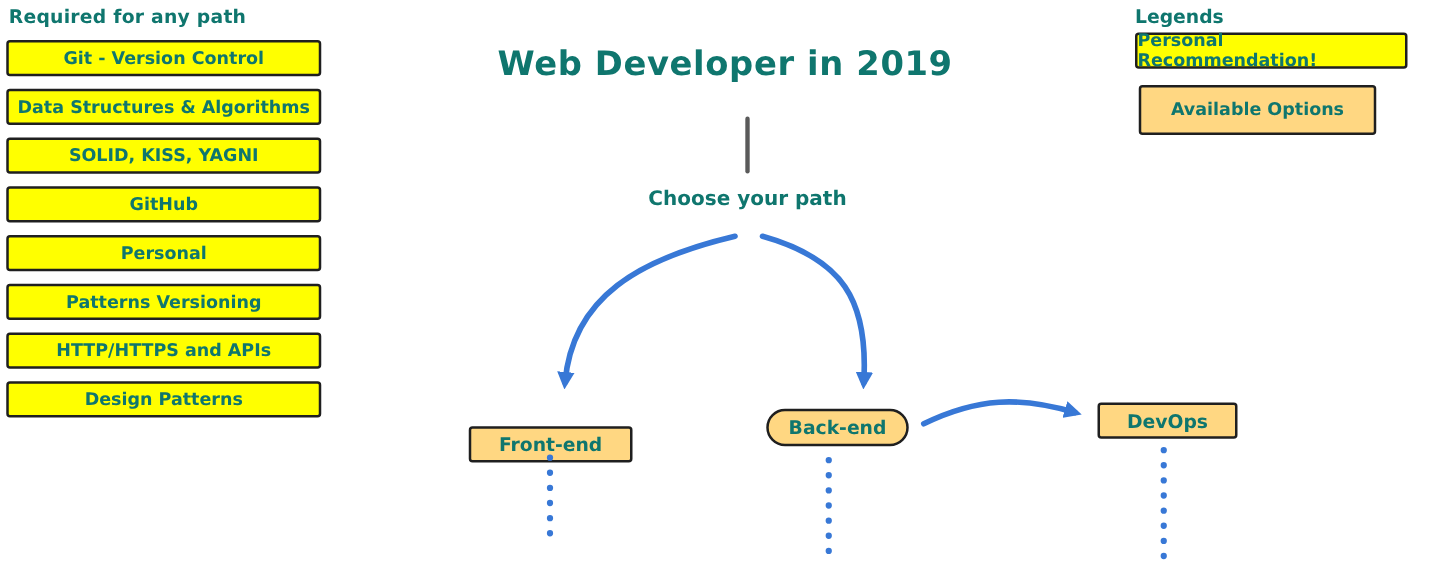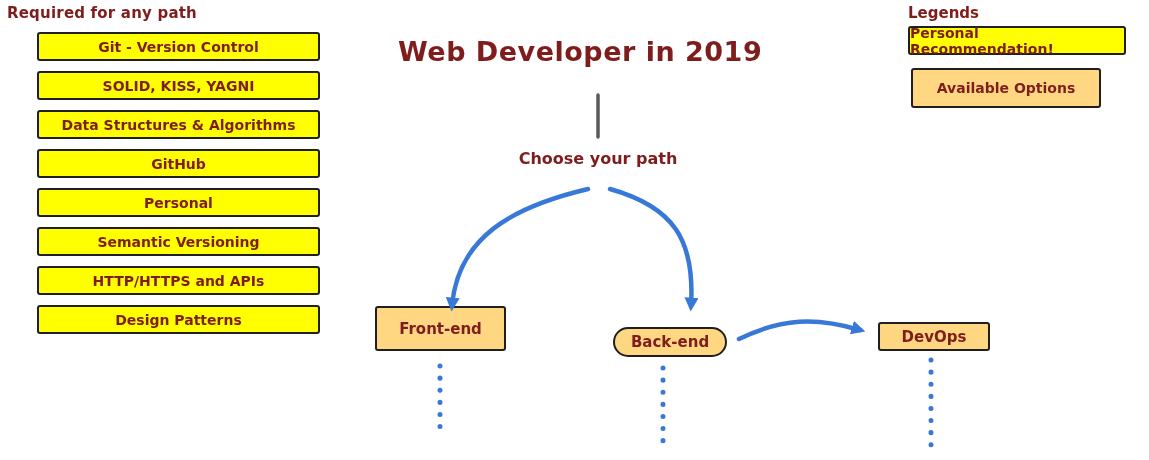--- a/index.html
+++ b/index.html
@@ -4,39 +4,38 @@
 <style>
   html, body { margin: 0; padding: 0; background: #ffffff; }
   .canvas {
     position: relative;
     width: 1149px;
     height: 460px;
     background: #ffffff;
     overflow: hidden;
     font-family: "DejaVu Sans", sans-serif;
     font-weight: bold;
-    color: #7f1d1d;
+    color: #0f766e;
   }
 
   
   .left-panel { position: absolute; left: 5px; top: 4px; width: 285px; }
   .panel-title { font-size: 15px; margin-bottom: 10px; margin-left: 2px; letter-spacing: 0.2px; }
   .req-box {
     box-sizing: border-box;
-    width: 283px;
+    width: 252px;
     height: 29px;
     margin-bottom: 10px;
     background: #ffff00;
     border: 2.5px solid #1f1f1f;
     border-radius: 3px;
     display: flex;
     align-items: center;
     justify-content: center;
     font-size: 14px;
-    margin-left: 32px;
   }
 
   
   .main-title {
     position: absolute;
     left: 398px;
     top: 36px;
     width: 400px;
     text-align: left;
     font-size: 27px;
@@ -56,21 +55,21 @@
     position: absolute;
     box-sizing: border-box;
     background: #ffd782;
     border: 2.5px solid #1f1f1f;
     border-radius: 3px;
     display: flex;
     align-items: center;
     justify-content: center;
     font-size: 15px;
   }
-  .frontend { left: 375px; top: 306px; width: 131px; height: 45px; }
+  .frontend { left: 375px; top: 341px; width: 131px; height: 29px; }
   .backend  { left: 613px; top: 327px; width: 114px; height: 30px; border-radius: 15px; }
   .devops   { left: 878px; top: 322px; width: 112px; height: 29px; }
 
   
   .legend { position: absolute; left: 908px; top: 4px; }
   .legend-title { font-size: 15px; margin-bottom: 4px; }
   .legend-box {
     box-sizing: border-box;
     border: 2.5px solid #1f1f1f;
     border-radius: 3px;
@@ -92,25 +91,25 @@
   }
 </style>
 </head>
 <body>
 
 <div class="canvas">
 
   <div class="left-panel">
     <div class="panel-title">Required for any path</div>
     <div class="req-box">Git - Version Control</div>
+    <div class="req-box">Data Structures &amp; Algorithms</div>
     <div class="req-box">SOLID, KISS, YAGNI</div>
-    <div class="req-box">Data Structures &amp; Algorithms</div>
     <div class="req-box">GitHub</div>
     <div class="req-box">Personal</div>
-    <div class="req-box">Semantic Versioning</div>
+    <div class="req-box">Patterns Versioning</div>
     <div class="req-box">HTTP/HTTPS and APIs</div>
     <div class="req-box">Design Patterns</div>
   </div>
 
   <div class="main-title">Web Developer in 2019</div>
   <div class="choose-label">Choose your path</div>
 
   <div class="path-box frontend">Front-end</div>
   <div class="path-box backend">Back-end</div>
   <div class="path-box devops">DevOps</div>

